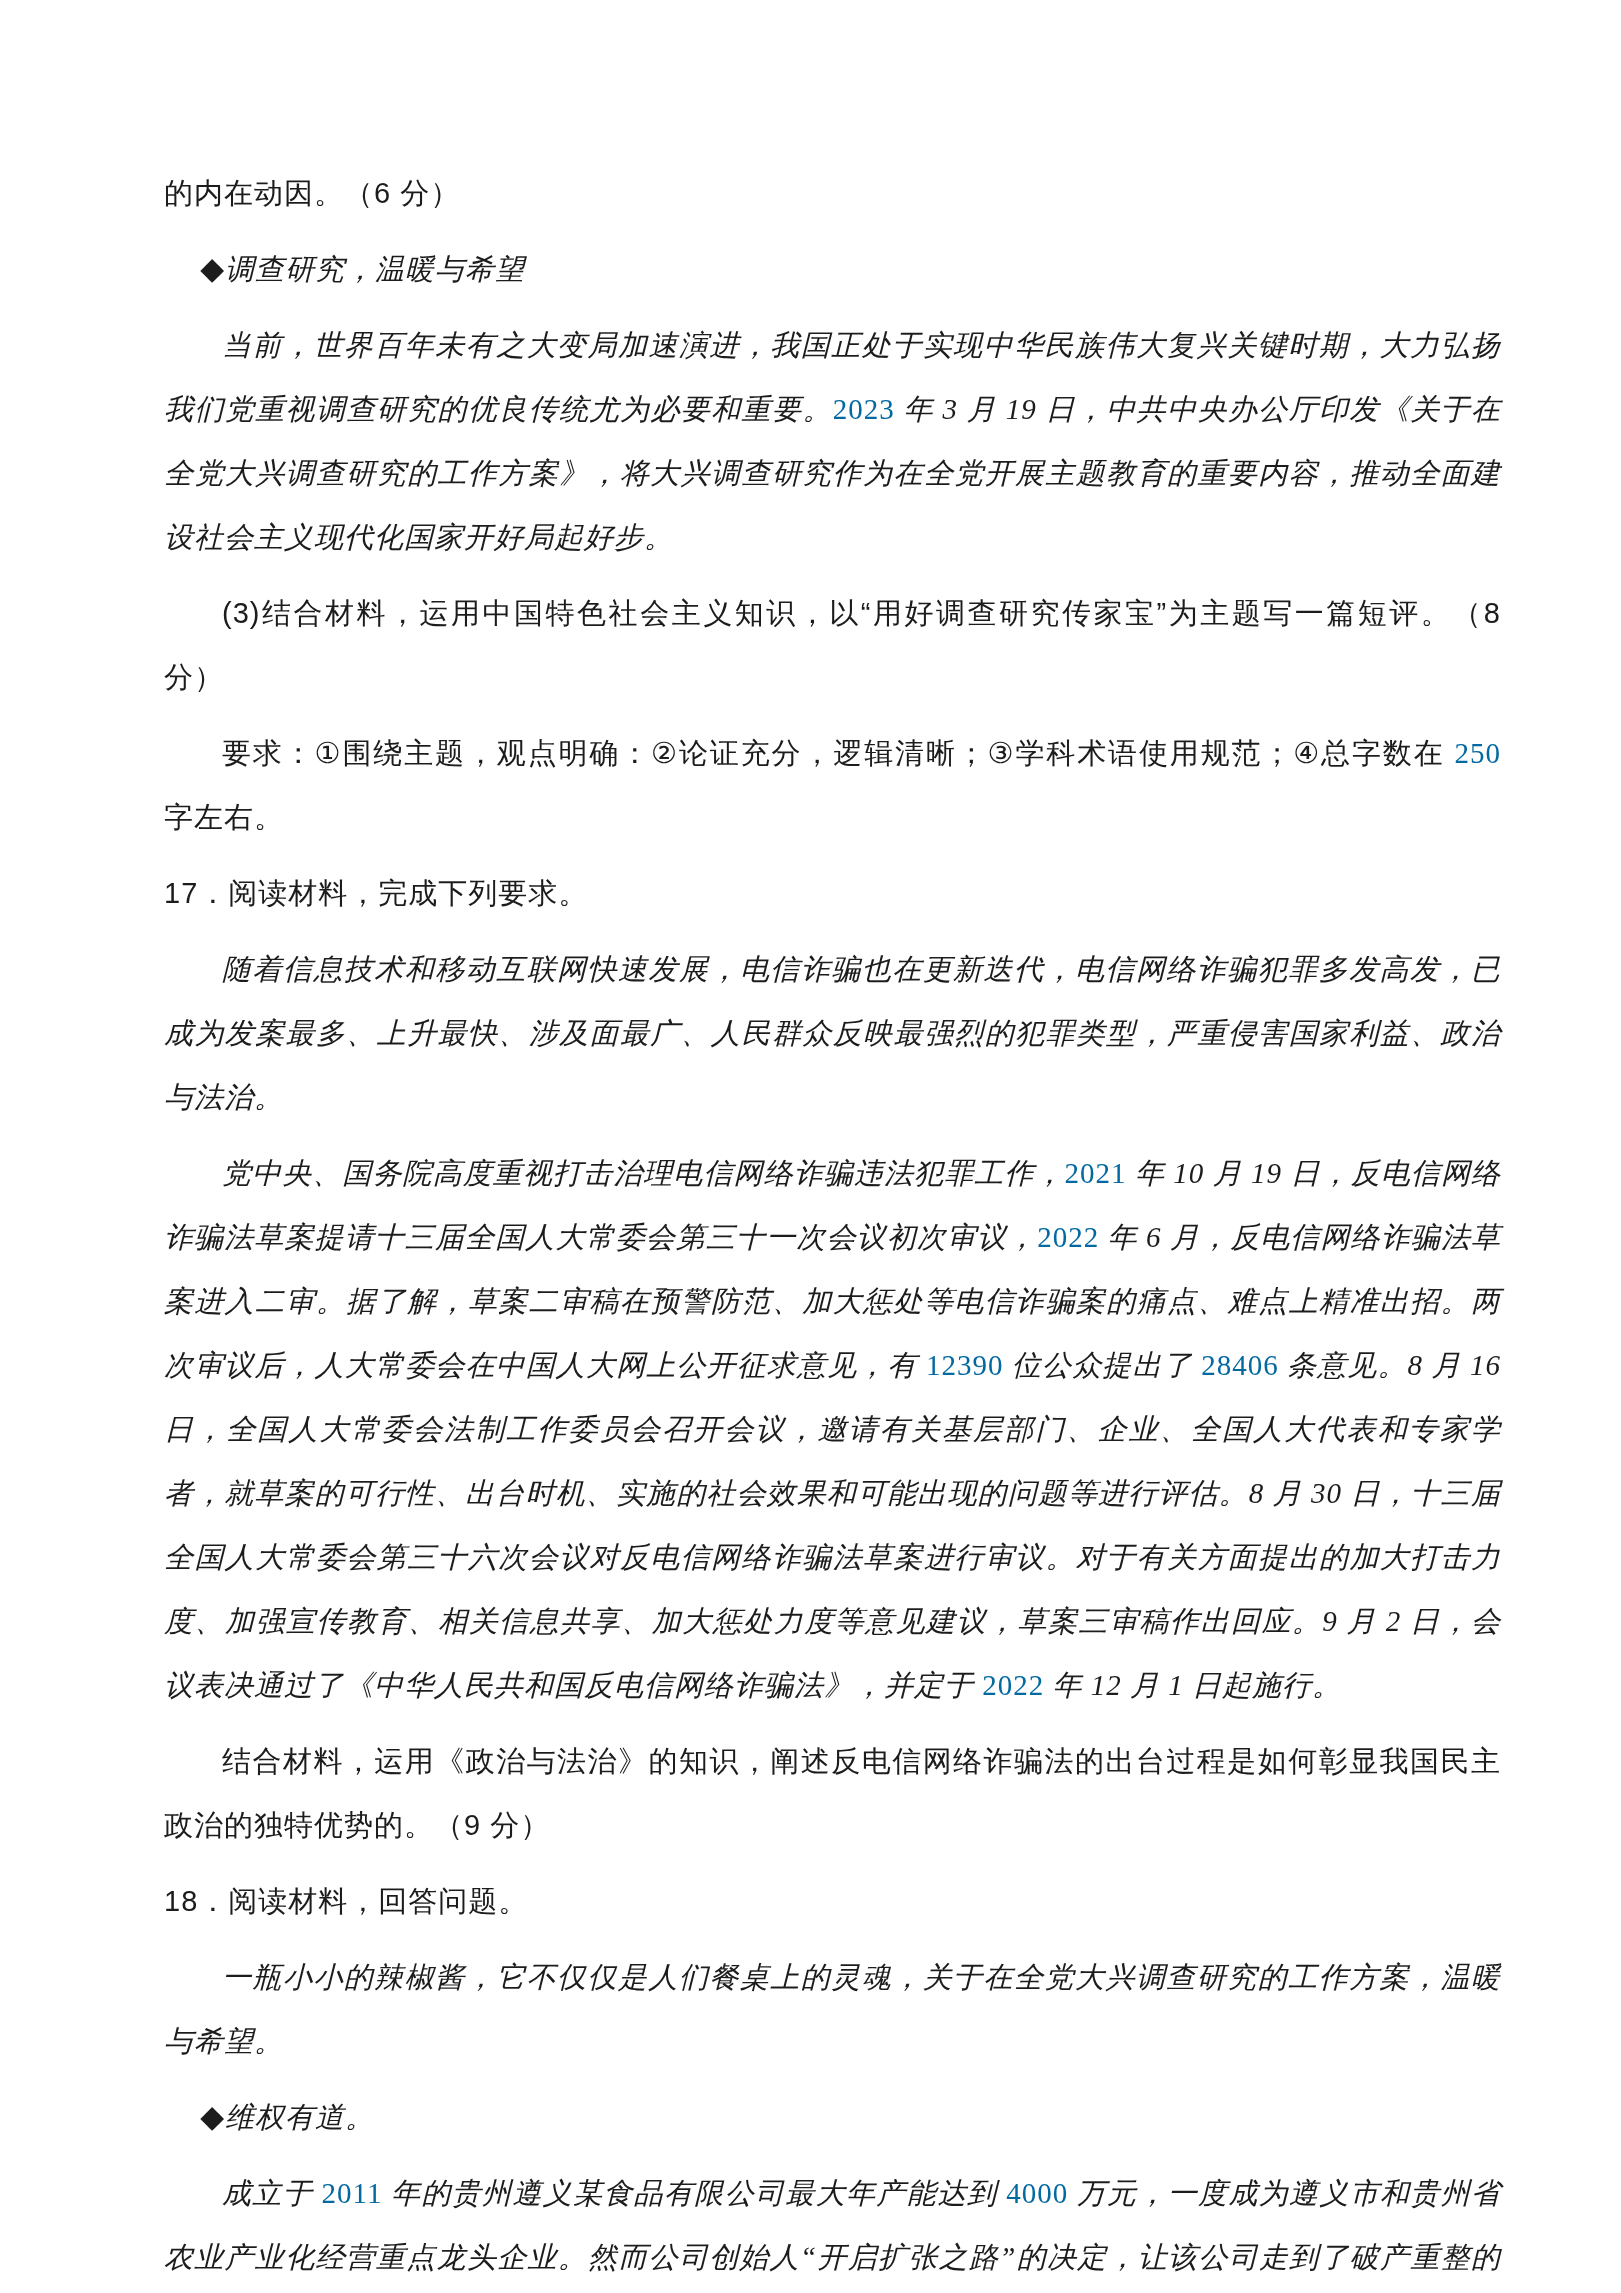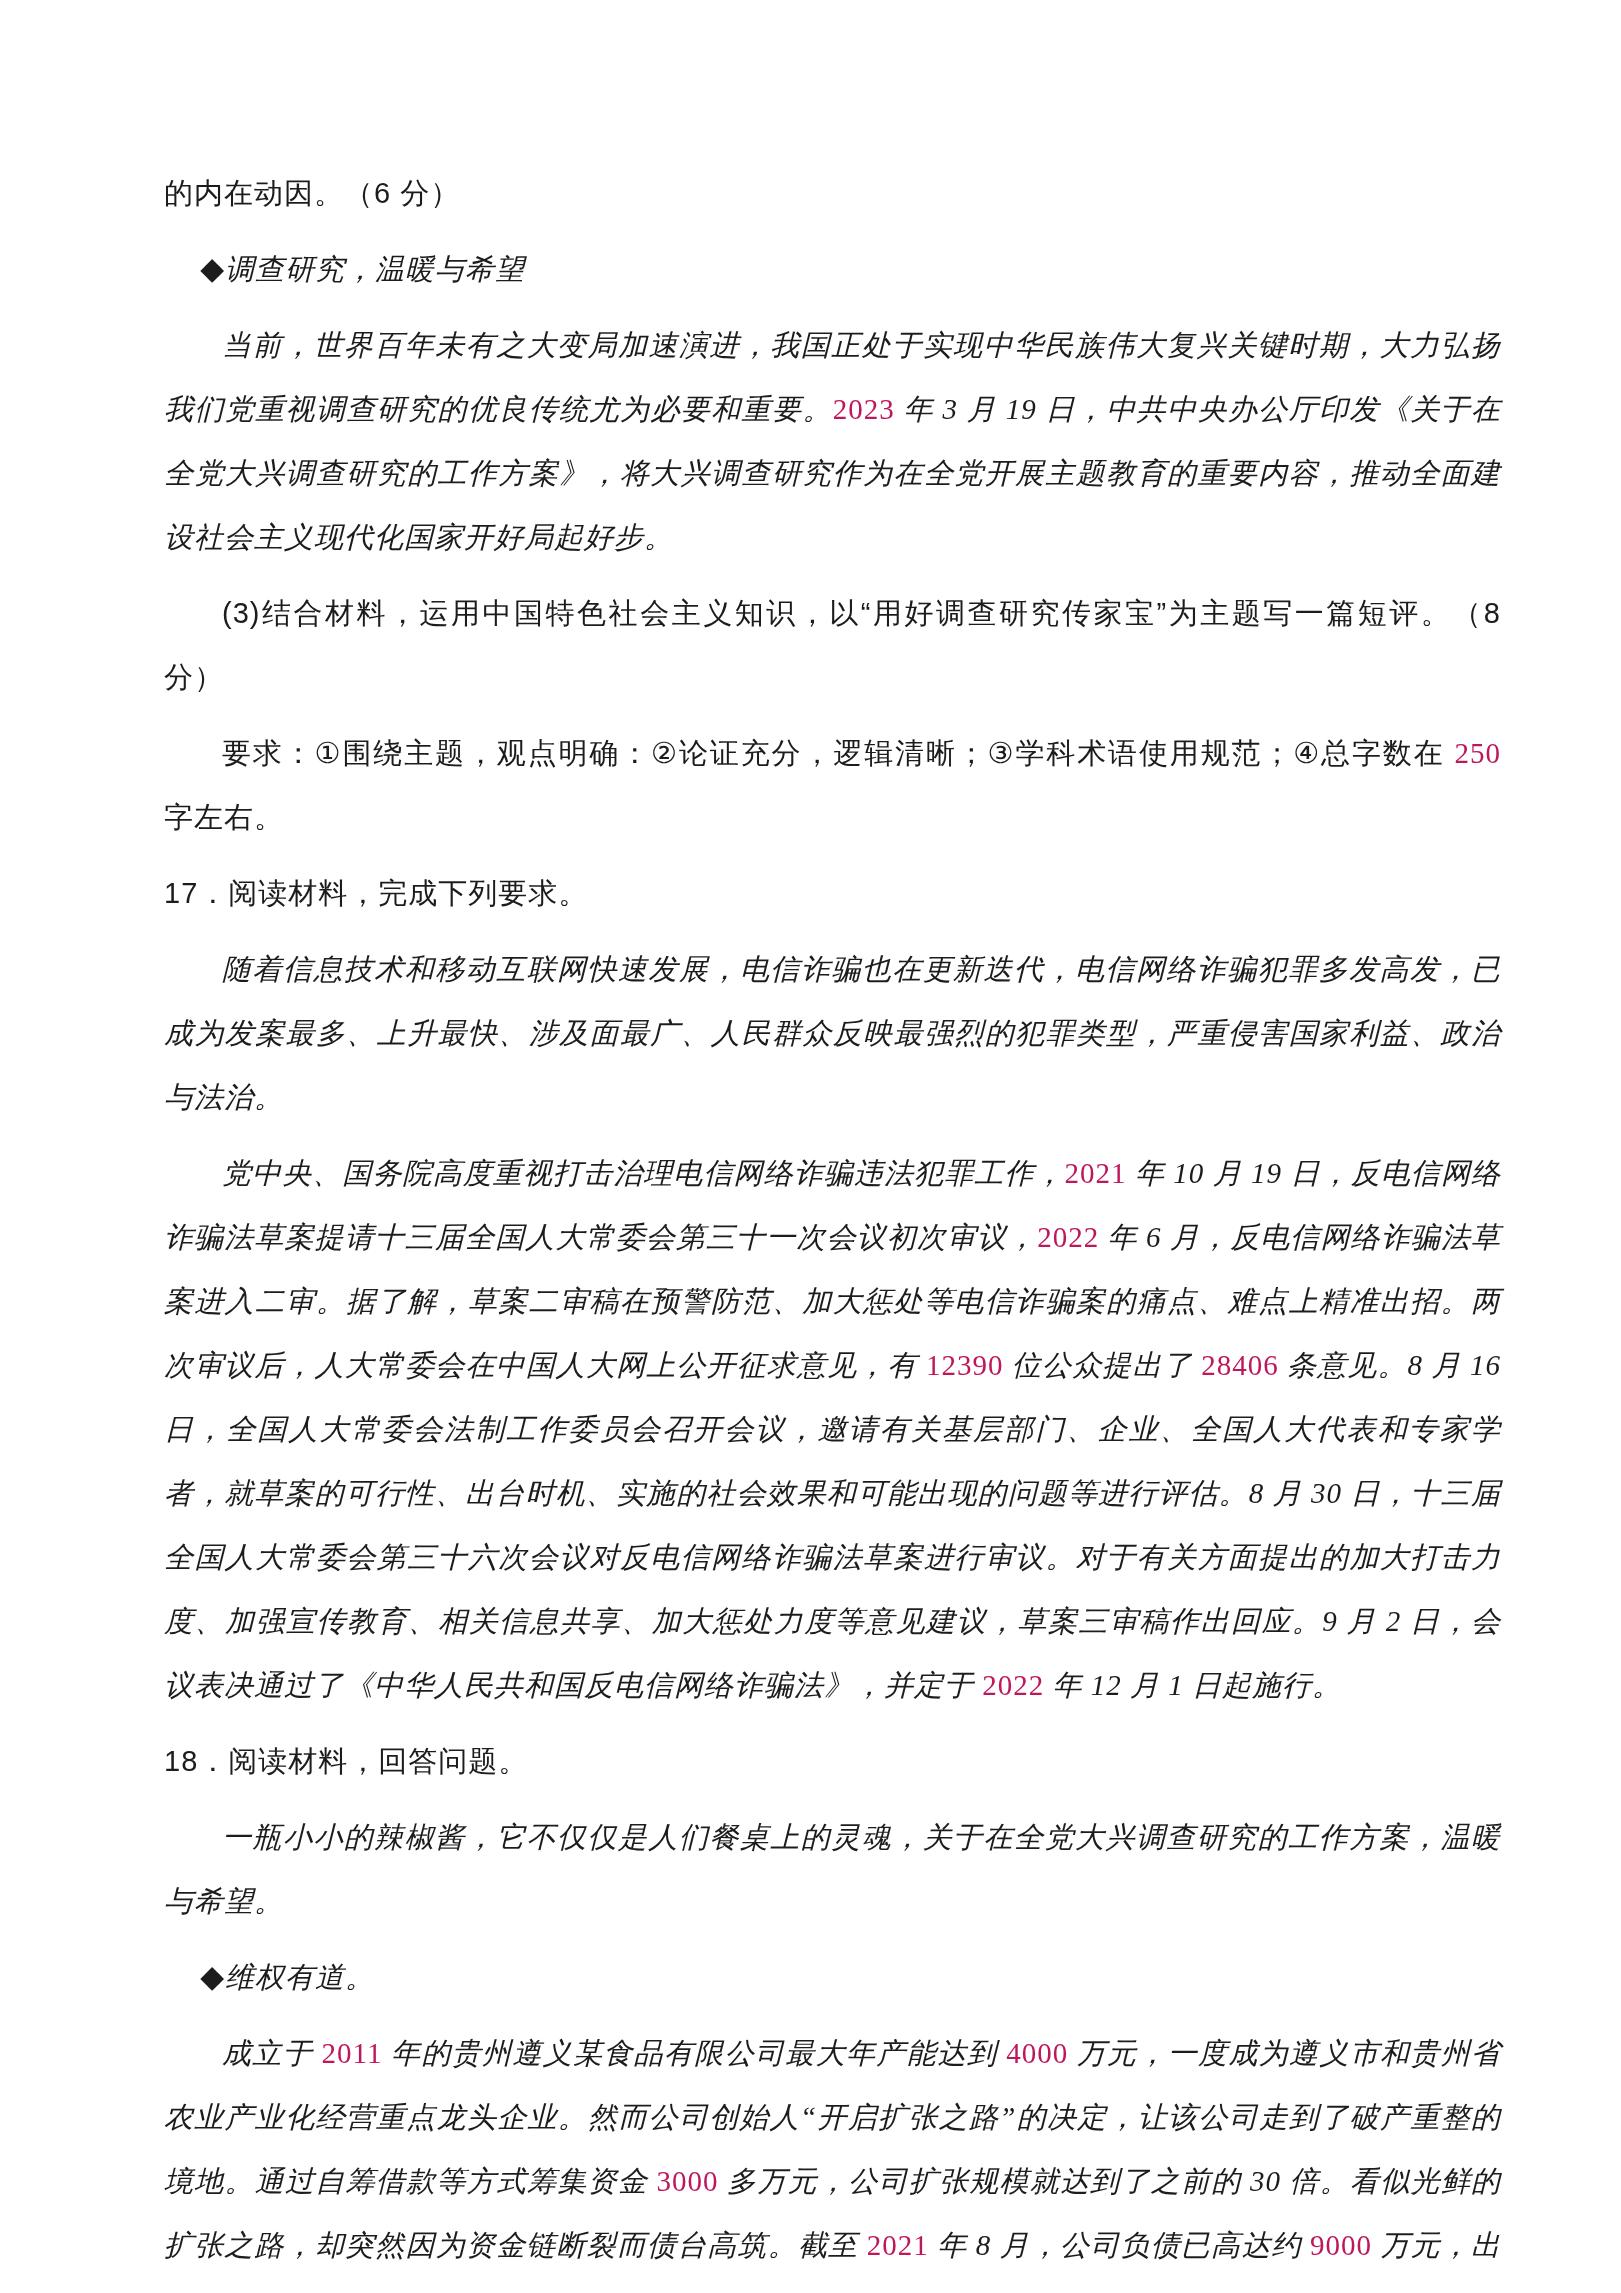--- a/index.html
+++ b/index.html
@@ -46,21 +46,21 @@
     font-family: "Liberation Serif", "DejaVu Serif", serif;
     font-style: italic;
     text-indent: 1.25em;
   }
   .material-heading .bullet {
     font-style: normal;
     font-size: 31px;
   }
   
   .gnum {
-    color: #be185d;
+    color: #0369a1;
     font-style: normal;
     font-family: "Liberation Serif", "DejaVu Serif", serif;
   }
 </style>
 </head>
 <body>
 
 <div class="page">
 
   <p class="stem">的内在动因。（6 分）</p>
@@ -74,20 +74,21 @@
   <p class="stem-indent">(3)结合材料，运用中国特色社会主义知识，以“用好调查研究传家宝”为主题写一篇短评。（8 分）</p>
 
   <p class="stem-indent">要求：①围绕主题，观点明确：②论证充分，逻辑清晰；③学科术语使用规范；④总字数在 <span class="gnum">250</span> 字左右。</p>
 
   <p class="stem">17．阅读材料，完成下列要求。</p>
 
   <p class="material">随着信息技术和移动互联网快速发展，电信诈骗也在更新迭代，电信网络诈骗犯罪多发高发，已成为发案最多、上升最快、涉及面最广、人民群众反映最强烈的犯罪类型，严重侵害国家利益、政治与法治。</p>
 
   <p class="material">党中央、国务院高度重视打击治理电信网络诈骗违法犯罪工作，<span class="gnum">2021</span> 年 10 月 19 日，反电信网络诈骗法草案提请十三届全国人大常委会第三十一次会议初次审议，<span class="gnum">2022</span> 年 6 月，反电信网络诈骗法草案进入二审。据了解，草案二审稿在预警防范、加大惩处等电信诈骗案的痛点、难点上精准出招。两次审议后，人大常委会在中国人大网上公开征求意见，有 <span class="gnum">12390</span> 位公众提出了 <span class="gnum">28406</span> 条意见。8 月 16 日，全国人大常委会法制工作委员会召开会议，邀请有关基层部门、企业、全国人大代表和专家学者，就草案的可行性、出台时机、实施的社会效果和可能出现的问题等进行评估。8 月 30 日，十三届全国人大常委会第三十六次会议对反电信网络诈骗法草案进行审议。对于有关方面提出的加大打击力度、加强宣传教育、相关信息共享、加大惩处力度等意见建议，草案三审稿作出回应。9 月 2 日，会议表决通过了《中华人民共和国反电信网络诈骗法》，并定于 <span class="gnum">2022</span> 年 12 月 1 日起施行。</p>
 
+  <p class="stem-indent">结合材料，运用《政治与法治》的知识，阐述反电信网络诈骗法的出台过程是如何彰显我国民主政治的独特优势的。（9 分）</p>
 
   <p class="stem">18．阅读材料，回答问题。</p>
 
   <p class="material">一瓶小小的辣椒酱，它不仅仅是人们餐桌上的灵魂，关于在全党大兴调查研究的工作方案，温暖与希望。</p>
 
   <p class="material-heading">
     <span class="bullet">◆</span><span>维权有道。</span>
   </p>
 
   <p class="material">成立于 <span class="gnum">2011</span> 年的贵州遵义某食品有限公司最大年产能达到 <span class="gnum">4000</span> 万元，一度成为遵义市和贵州省农业产业化经营重点龙头企业。然而公司创始人“开启扩张之路”的决定，让该公司走到了破产重整的境地。通过自筹借款等方式筹集资金 <span class="gnum">3000</span> 多万元，公司扩张规模就达到了之前的 30 倍。看似光鲜的扩张之路，却突然因为资金链断裂而债台高筑。截至 <span class="gnum">2021</span> 年 8 月，公司负债已高达约 <span class="gnum">9000</span> 万元，出现大量合同违约，</p>

